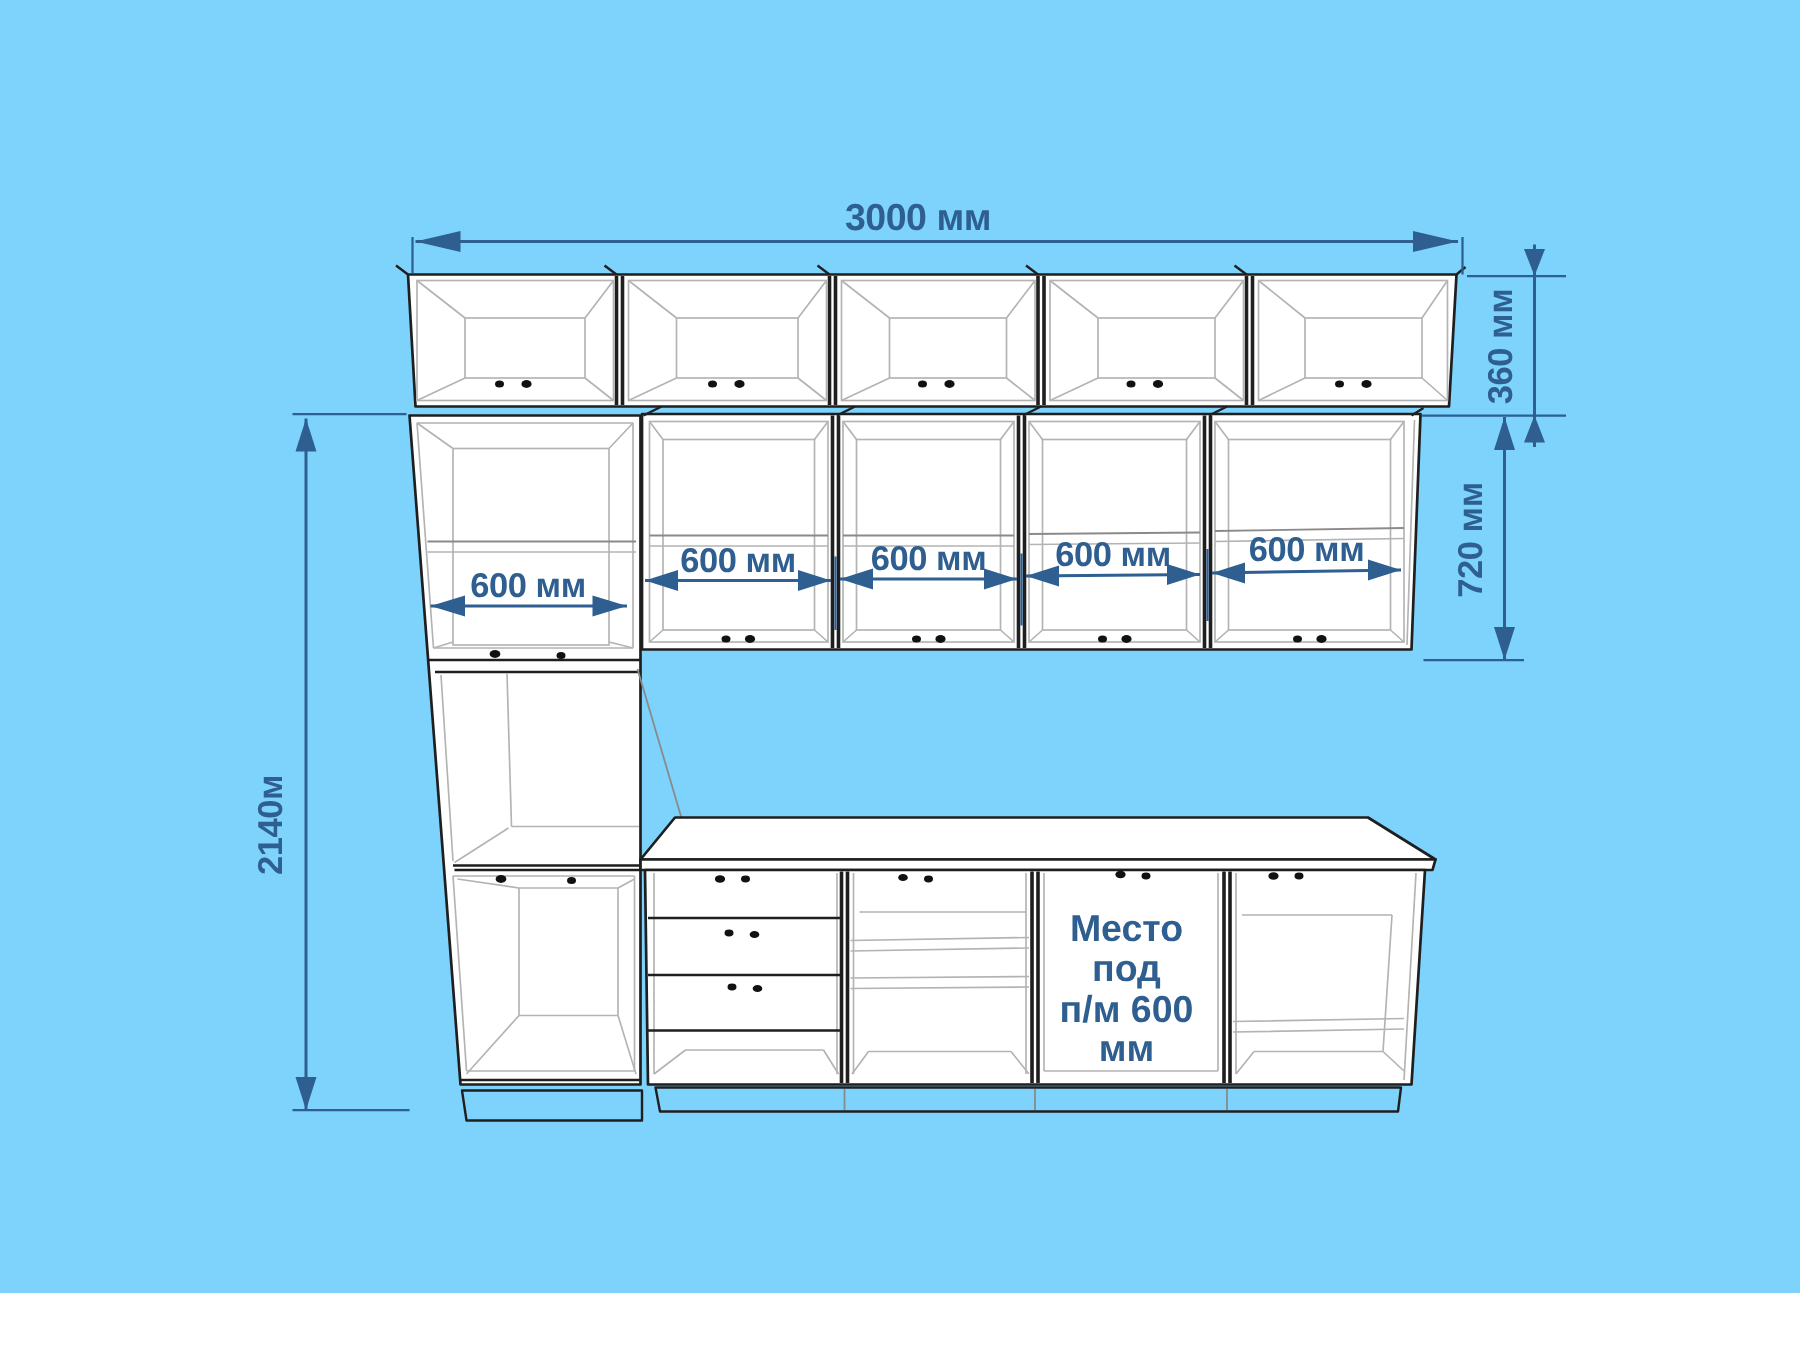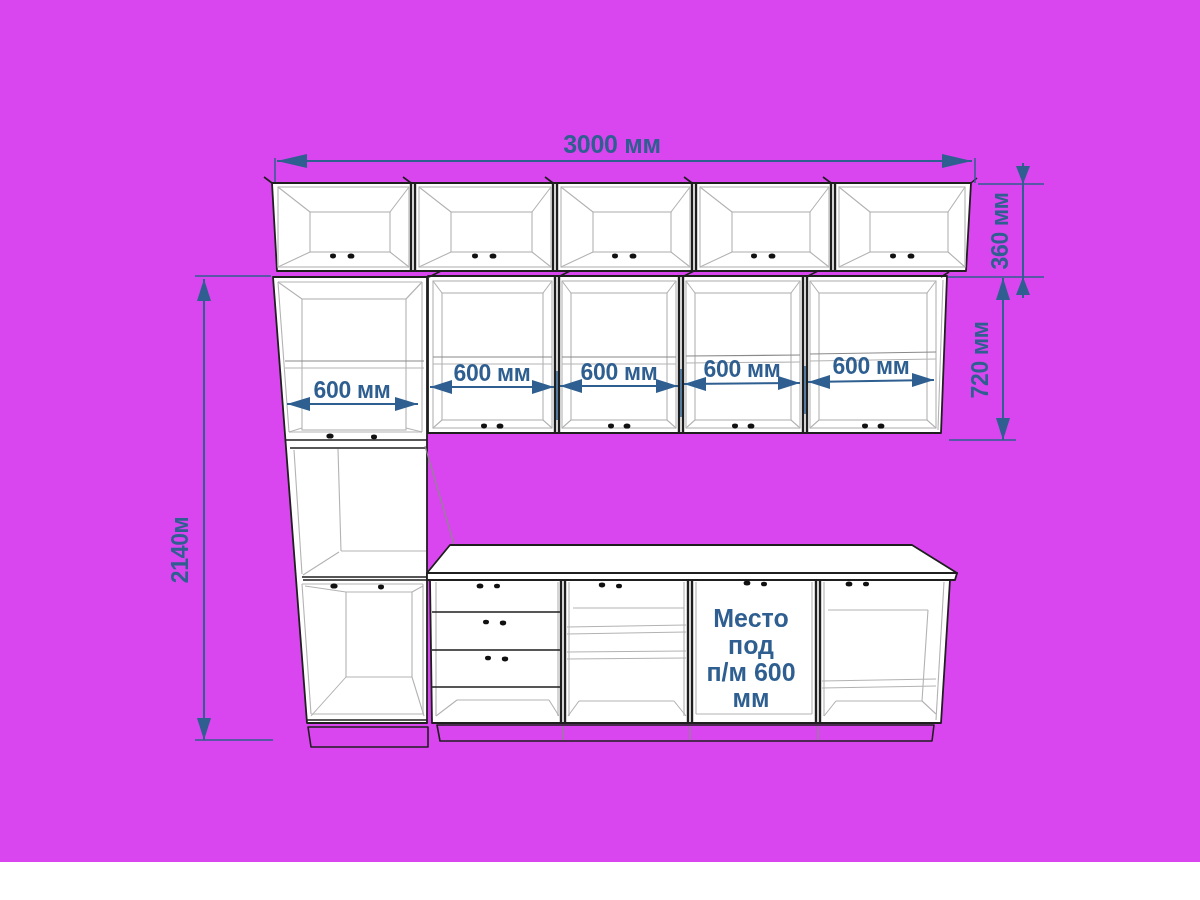--- a/index.html
+++ b/index.html
@@ -1,21 +1,21 @@
 <!DOCTYPE html>
 <html style="--blue: #2e5f90; --outline: #1f1f1f; --light: #b3b3b3;"><head>
 <meta charset="utf-8">
 <style>
   :root{
     --blue:#2e5f90;
     --outline:#1f1f1f;
     --light:#b3b3b3;
   }
   html,body{margin:0;padding:0;background:#ffffff;}
-  #stage{position:relative;width:1200px;height:862px;background:#d946ef;overflow:hidden;
+  #stage{position:relative;width:1200px;height:862px;background:#7dd3fc;overflow:hidden;
          font-family:"Liberation Sans", sans-serif;}
   svg{position:absolute;left:0;top:0;}
   .o  {fill:none;stroke:var(--outline);stroke-width:1.6;stroke-linejoin:round;}
   .of {fill:#ffffff;stroke:var(--outline);stroke-width:1.8;stroke-linejoin:round;}
   .th {fill:none;stroke:var(--outline);stroke-width:2.4;}
   .l  {fill:none;stroke:var(--light);stroke-width:1.1;}
   .m  {fill:none;stroke:#8a8a8a;stroke-width:1.2;}
   .d  {fill:none;stroke:var(--blue);stroke-width:2;}
   .dt {fill:none;stroke:var(--blue);stroke-width:1.5;}
   .df {fill:var(--blue);stroke:none;}

